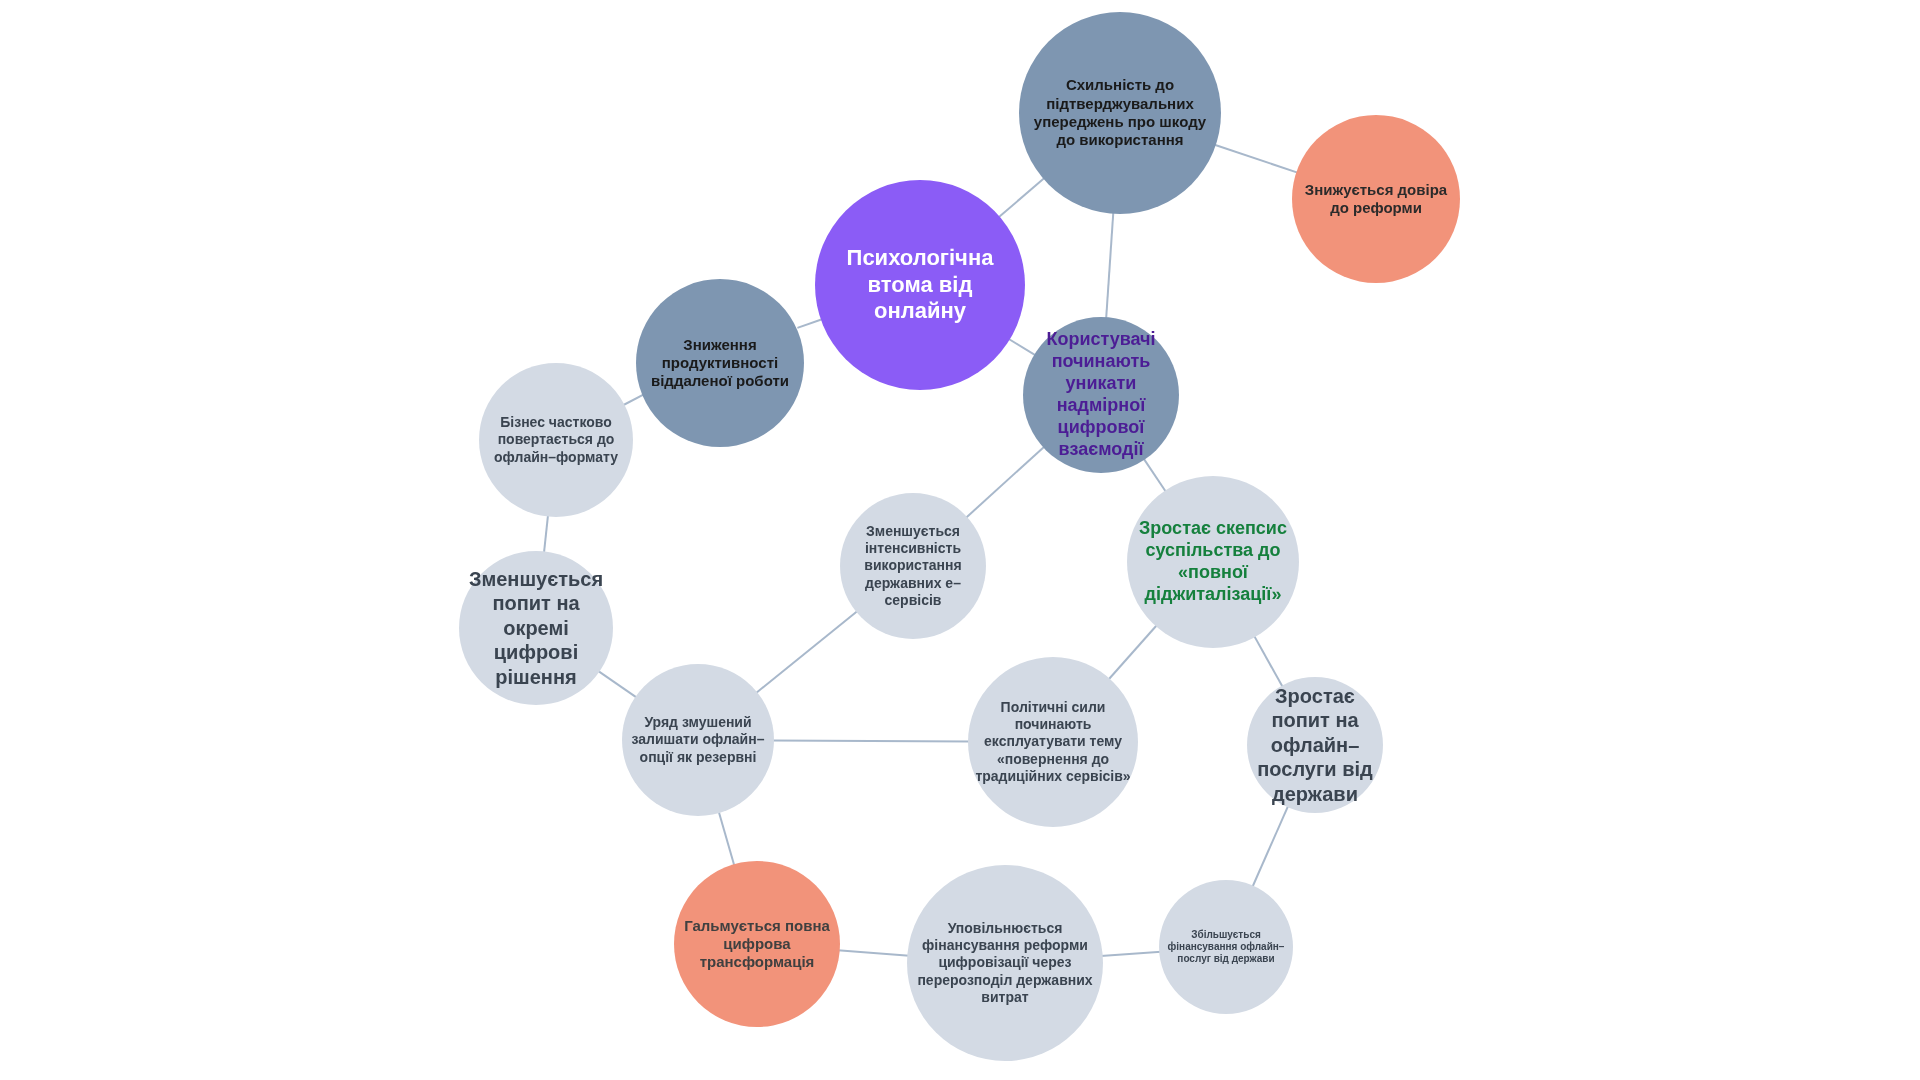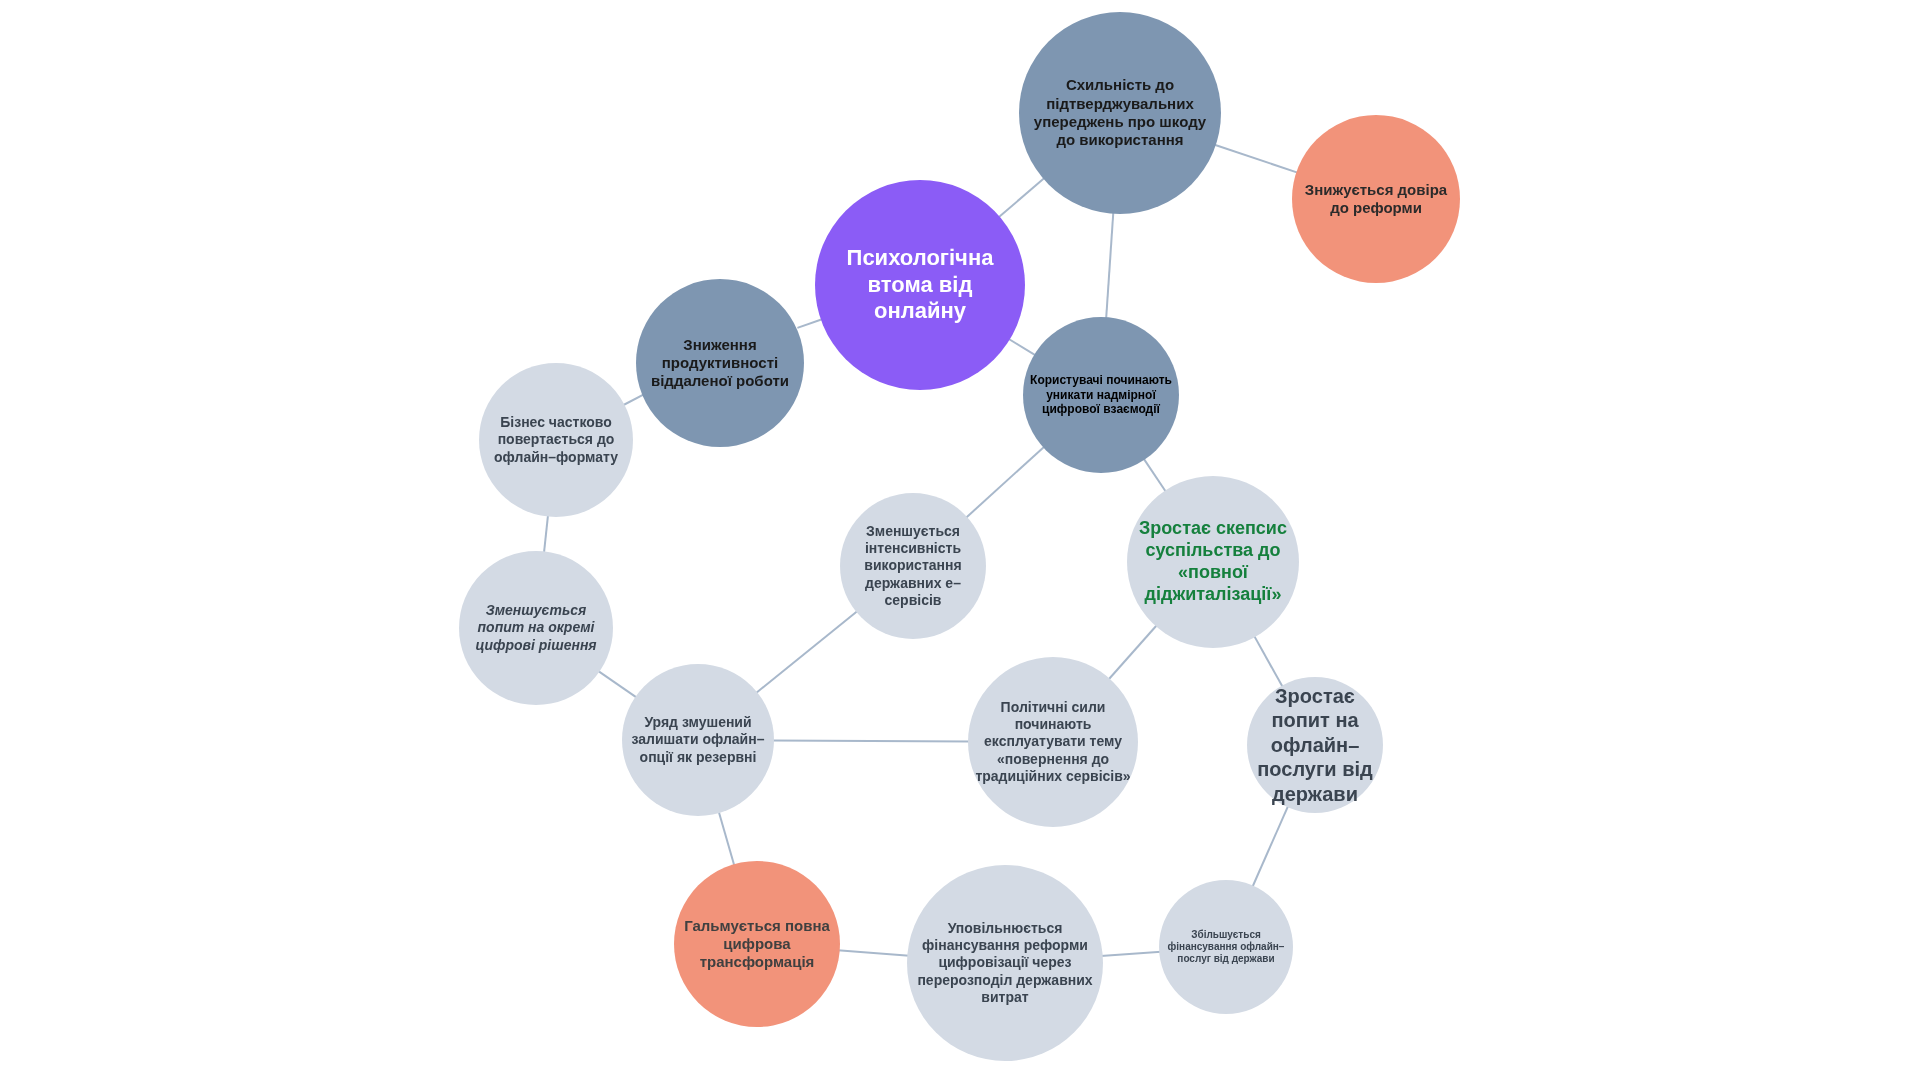--- a/index.html
+++ b/index.html
@@ -65,27 +65,27 @@
       </div>
       <div class="node" style="left: 1019px; top: 12px; width: 202px; height: 202px; background: rgb(126, 150, 177); color: rgb(26, 26, 26); font-size: 15px;">
         <span class="label">Схильність до підтверджувальних упереджень про шкоду до використання</span>
       </div>
       <div class="node" style="left: 1292px; top: 115px; width: 168px; height: 168px; background: rgb(242, 147, 122); color: rgb(43, 43, 43); font-size: 15px;">
         <span class="label">Знижується довіра до реформи</span>
       </div>
       <div class="node" style="left: 636px; top: 279px; width: 168px; height: 168px; background: rgb(126, 150, 177); color: rgb(26, 26, 26); font-size: 15px;">
         <span class="label">Зниження продуктивності віддаленої роботи</span>
       </div>
-      <div class="node" style="left: 1023px; top: 317px; width: 156px; height: 156px; background: rgb(126, 150, 177); color: #000000; font-size: 12px;">
+      <div class="node" style="left: 1023px; top: 317px; width: 156px; height: 156px; background: rgb(126, 150, 177); color: #4c1d95; font-size: 18px;">
         <span class="label">Користувачі починають уникати надмірної цифрової взаємодії</span>
       </div>
       <div class="node" style="left: 479px; top: 363px; width: 154px; height: 154px; background: rgb(211, 218, 228); color: rgb(58, 68, 80); font-size: 14px;">
         <span class="label">Бізнес частково повертається до офлайн–формату</span>
       </div>
-      <div class="node" style="left: 459px; top: 551px; width: 154px; height: 154px; background: rgb(211, 218, 228); color: rgb(58, 68, 80); font-size: 14px; font-style: italic;">
+      <div class="node" style="left: 459px; top: 551px; width: 154px; height: 154px; background: rgb(211, 218, 228); color: rgb(58, 68, 80); font-size: 20px;">
         <span class="label">Зменшується попит на окремі цифрові рішення</span>
       </div>
       <div class="node" style="left: 840px; top: 493px; width: 146px; height: 146px; background: rgb(211, 218, 228); color: rgb(58, 68, 80); font-size: 14px;">
         <span class="label">Зменшується інтенсивність використання державних е–сервісів</span>
       </div>
       <div class="node" style="left: 1127px; top: 476px; width: 172px; height: 172px; background: rgb(211, 218, 228); color: #15803d; font-size: 18px;">
         <span class="label">Зростає скепсис суспільства до «повної діджиталізації»</span>
       </div>
       <div class="node" style="left: 622px; top: 664px; width: 152px; height: 152px; background: rgb(211, 218, 228); color: rgb(58, 68, 80); font-size: 14px;">
         <span class="label">Уряд змушений залишати офлайн–опції як резервні</span>

